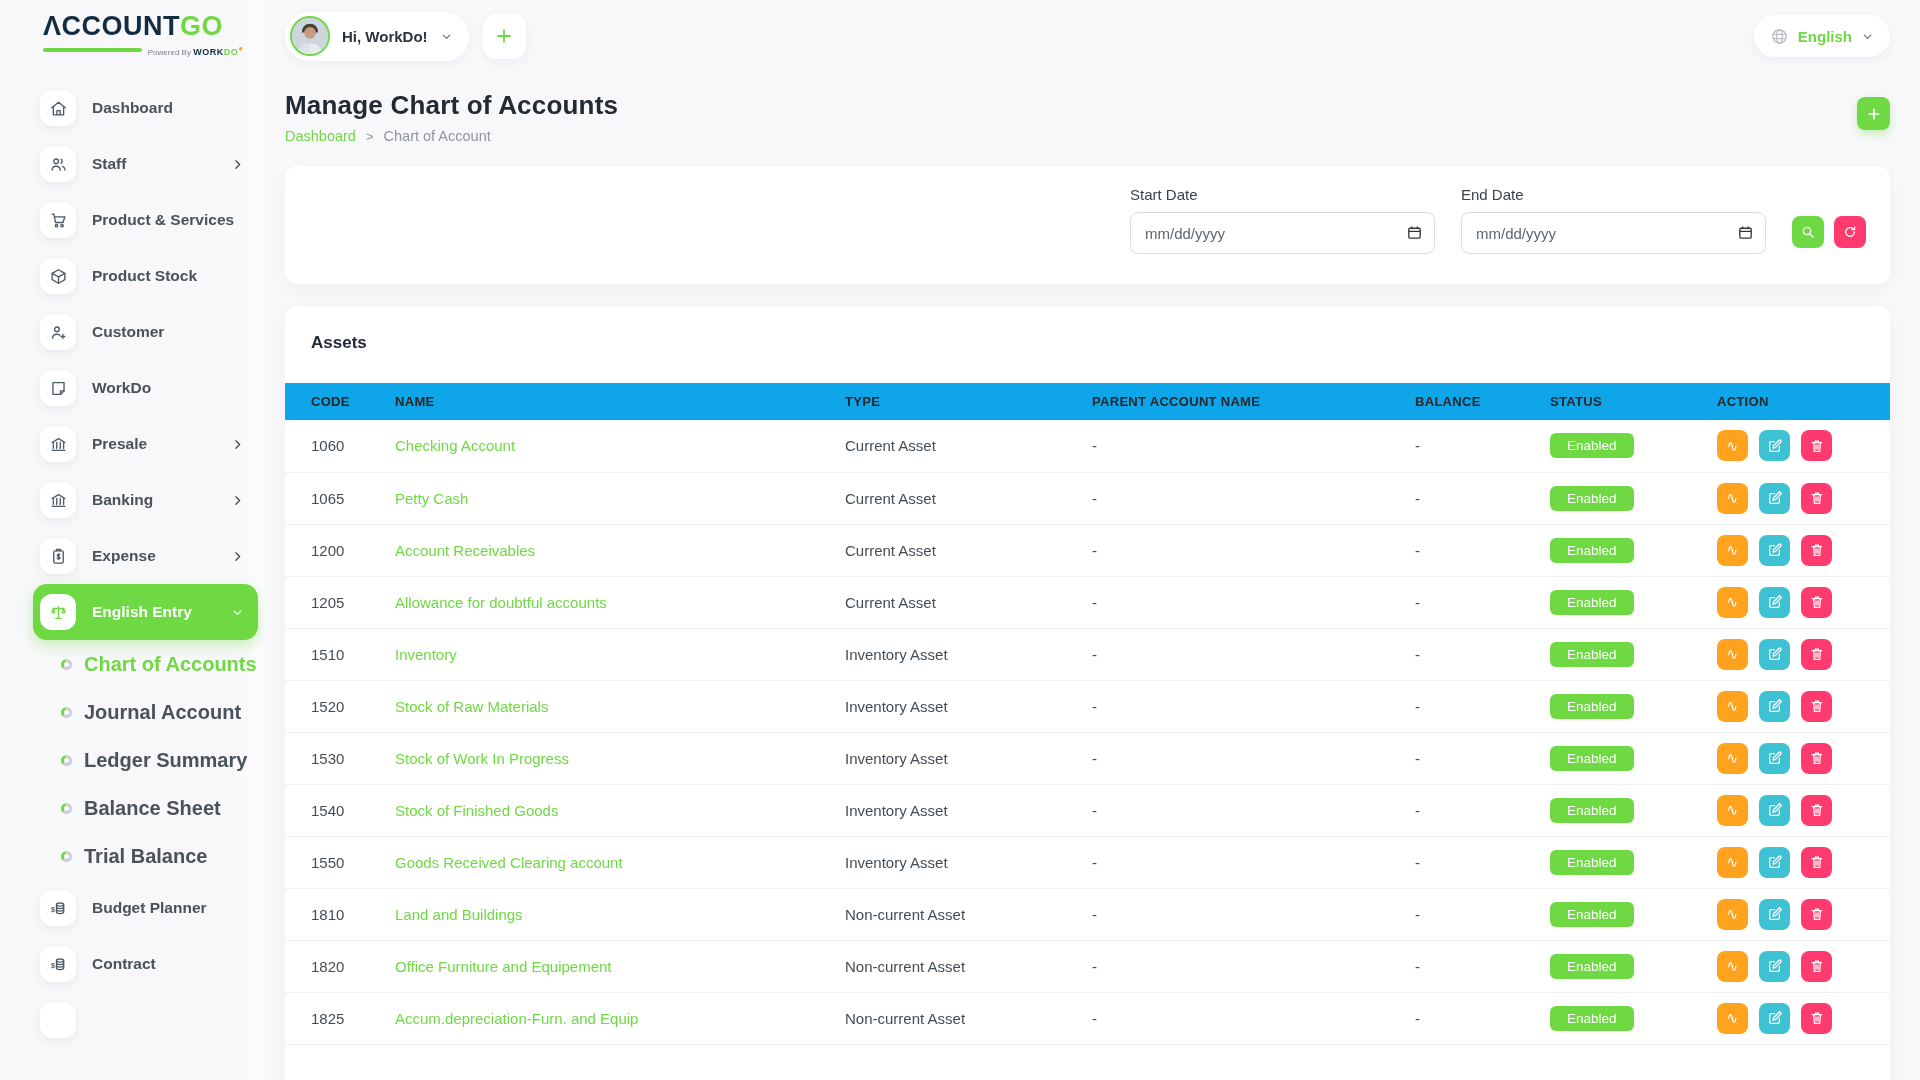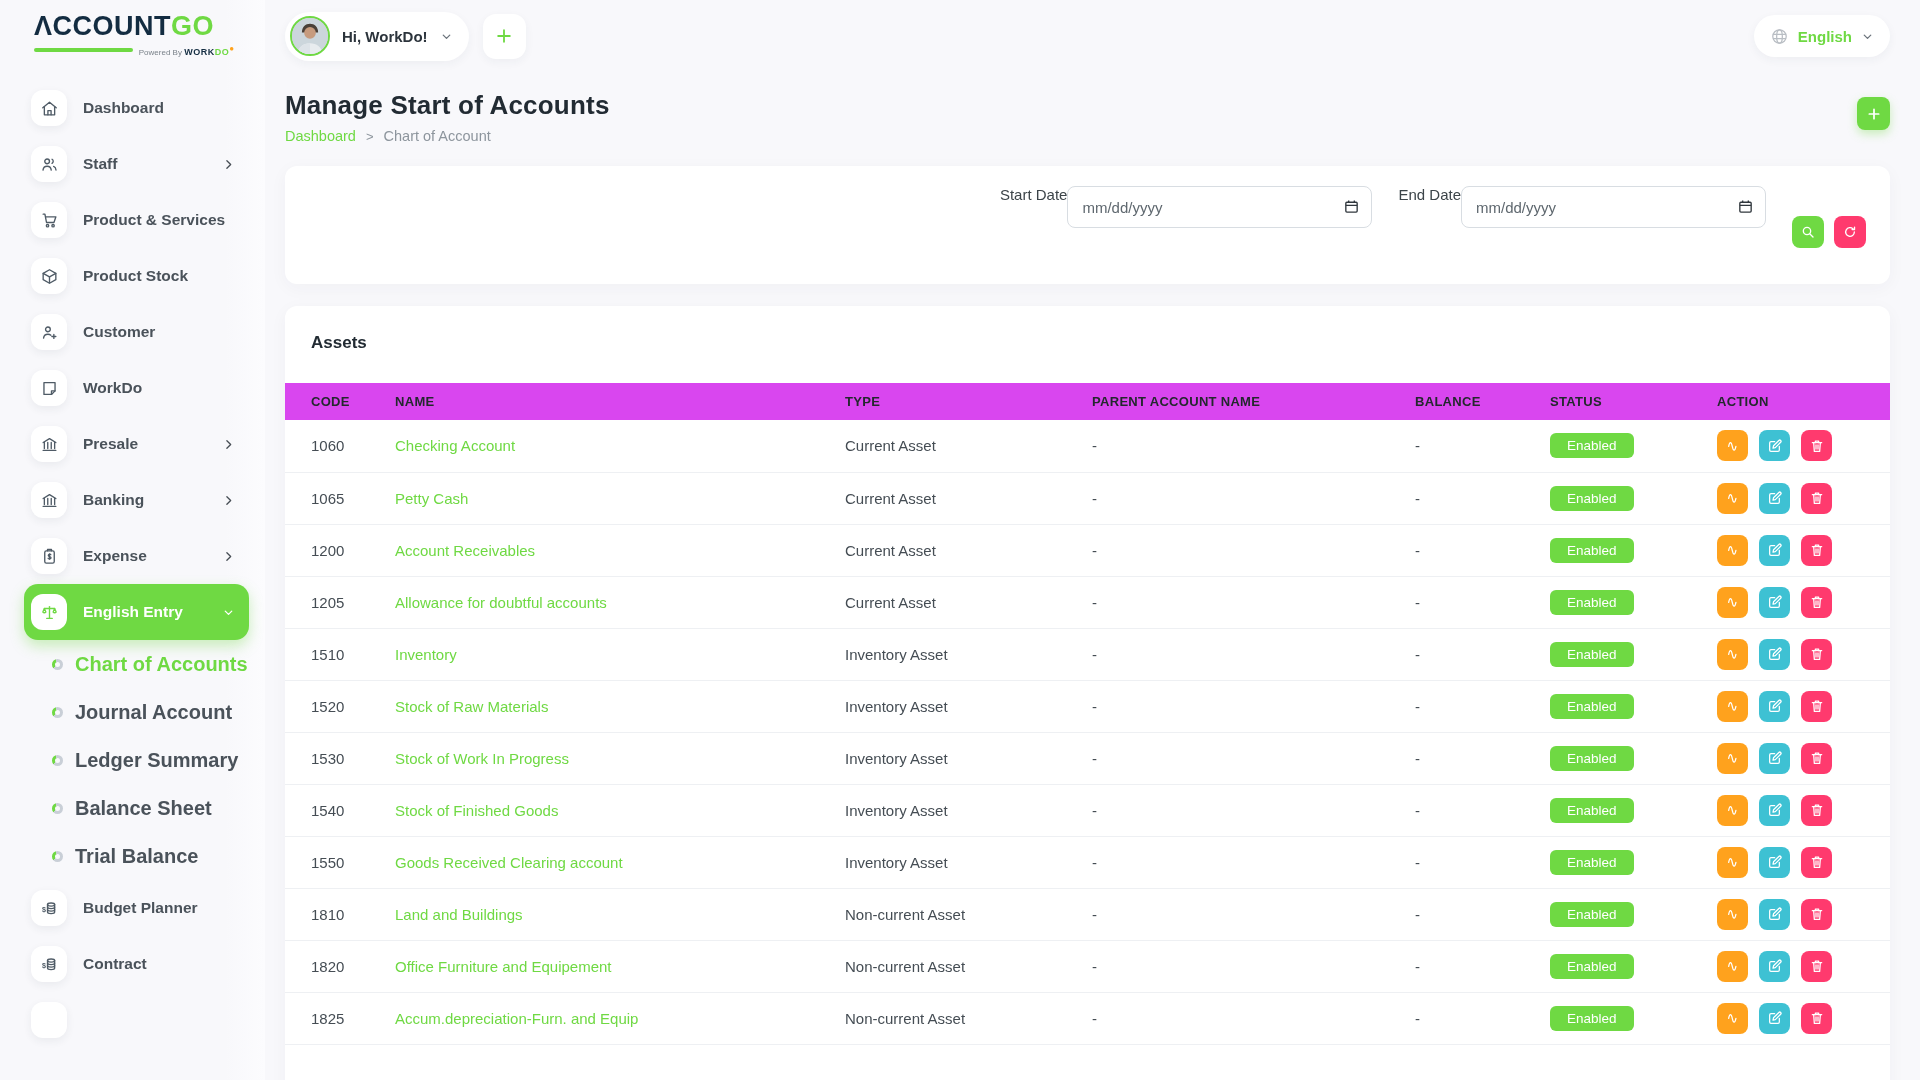--- a/index.html
+++ b/index.html
@@ -5,21 +5,21 @@
   * { margin:0; padding:0; box-sizing:border-box; }
   html,body { width:1920px; height:1080px; overflow:hidden; }
   body {
     font-family:"Liberation Sans","DejaVu Sans",sans-serif;
     background:#f8f8fb; color:#3c4449;
   }
   .app { display:flex; width:100%; height:100%; }
 
   
   .sidebar {
-    width:265px; flex-shrink:0; padding:12px 0 0 24px;
+    width:265px; flex-shrink:0; padding:12px 0 0 33px;
     background:linear-gradient(to right,#f8f8fb 85%,#fcfcfe 100%);
     position:relative; overflow:hidden;
   }
   .logo { padding-left:10px; width:210px; cursor:pointer; }
   .logo-row1 { font-size:27px; font-weight:800; letter-spacing:.5px; color:#132c41; line-height:1.1; white-space:nowrap; }
   .logo-row1 .accent { color:#6fd943; }
   .logo-row2 { display:flex; align-items:center; gap:6px; margin-top:2px; }
   .logo-line { height:4px; flex:1; background:#6fd943; border-radius:3px; }
   .powered { font-size:8px; color:#7a828a; white-space:nowrap; }
   .powered b { color:#132c41; font-size:9px; letter-spacing:.5px; }
@@ -92,41 +92,41 @@
   .add-btn {
     width:33px; height:33px; border:none; border-radius:8px; background:#6fd943; color:#fff;
     display:flex; align-items:center; justify-content:center; cursor:pointer; margin-top:7px;
     box-shadow:0 4px 10px rgba(111,217,67,.35);
   }
   .add-btn svg { width:16px; height:16px; }
 
   .card { background:#ffffff; border-radius:12px; box-shadow:0 4px 18px rgba(40,50,70,.04); }
 
   .filter-card { margin-top:22px; height:118px; padding:20px 24px 0; display:flex; justify-content:flex-end; gap:26px; }
-  .field-group { display:flex; flex-direction:row; }
+  .field-group { display:flex; flex-direction:column; }
   .field-label { font-size:15px; color:#3c4449; margin-bottom:9px; }
   .date-wrap { position:relative; }
   .date-input {
     width:305px; height:42px; border:1px solid #d8dde2; border-radius:8px; padding:0 40px 0 14px;
     font-size:15px; color:#555e66; font-family:inherit; background:#fff; outline:none;
   }
   .date-input::placeholder { color:#5f686f; }
   .cal-icon { position:absolute; right:12px; top:12px; color:#30373d; pointer-events:none; display:flex; }
   .cal-icon svg { width:17px; height:17px; }
   .filter-btns { display:flex; gap:10px; align-items:flex-end; padding-bottom:36px; }
   .sq-btn { width:32px; height:32px; border:none; border-radius:8px; color:#fff; display:flex;
     align-items:center; justify-content:center; cursor:pointer; }
   .sq-btn svg { width:16px; height:16px; }
   .sq-btn.search { background:#6fd943; }
   .sq-btn.reset { background:#ff3a6e; }
 
   .table-card { margin-top:22px; height:810px; overflow:hidden; }
   .card-title { font-size:17px; font-weight:700; color:#222b33; padding:27px 26px 0; }
   table.accounts { width:100%; border-collapse:collapse; table-layout:fixed; margin-top:30px; }
-  table.accounts thead tr { background:#d946ef; }
+  table.accounts thead tr { background:#0ea5e9; }
   table.accounts th {
     text-align:left; font-size:13px; font-weight:700; color:#23282d; letter-spacing:.3px;
     padding:11px 10px 11px 0; text-transform:uppercase;
   }
   table.accounts th:first-child, table.accounts td:first-child { padding-left:26px; }
   table.accounts td { height:52px; border-bottom:1px solid #eef0f3; font-size:15px; color:#454d54; padding-right:10px; }
   tbody tr:last-child td { border-bottom:1px solid #eef0f3; }
   .acc-link { color:#6fd943; cursor:pointer; text-decoration:none; }
   .badge {
     display:inline-block; background:#6fd943; color:#ffffff; font-size:13.5px;
@@ -388,21 +388,21 @@
         <span class="pill-chevron">
             <svg viewBox="0 0 24 24" fill="none" stroke="currentColor" stroke-width="2.4" stroke-linecap="round" stroke-linejoin="round">
               <polyline points="6 9.5 12 15.5 18 9.5"></polyline>
             </svg>
           </span>
       </div>
     </div>
 
     <div class="page-head">
       <div>
-        <h1 class="page-title">Manage Start of Accounts</h1>
+        <h1 class="page-title">Manage Chart of Accounts</h1>
         <div class="breadcrumb">
           <a class="crumb-link">Dashboard</a>
           <span class="crumb-sep">&gt;</span>
           <span class="crumb-current">Chart of Account</span>
         </div>
       </div>
       <button class="add-btn">
         <span style="display:flex">
             <svg viewBox="0 0 24 24" fill="none" stroke="currentColor" stroke-width="2.6" stroke-linecap="round">
               <path d="M12 5v14M5 12h14"></path>

